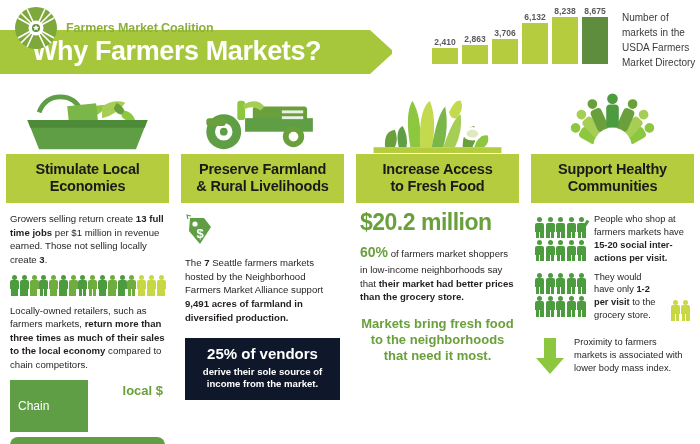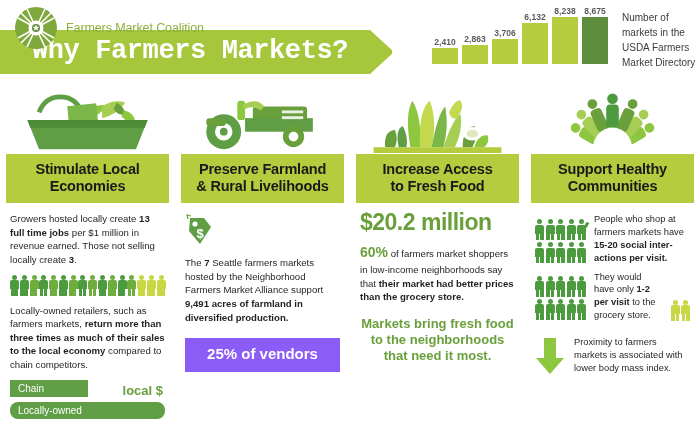--- a/index.html
+++ b/index.html
@@ -11,34 +11,34 @@
     position:relative;
   }
   
   .header { position:relative; height:92px; }
   .brand-row {
     position:absolute; left:14px; top:6px;
     display:flex; align-items:center; gap:8px; z-index:5;
   }
   .logo { width:44px; height:44px; position:relative; }
   .brand-name {
-    font-size:12.5px; font-weight:normal; color:#8cb03c; letter-spacing:-0.1px;
+    font-size:12.5px; font-weight:bold; color:#8cb03c; letter-spacing:-0.1px;
   }
   .title-ribbon {
     position:absolute; left:0; top:30px; width:392px; height:44px;
     background:#a6c63c; z-index:1;
   }
   .ribbon-notch {
     position:absolute; left:370px; top:30px; width:24px; height:44px;
     background:#ffffff; z-index:2;
     clip-path:polygon(0 0, 100% 0, 100% 100%, 0 100%, 100% 50%);
   }
   .page-title {
     position:absolute; left:32px; top:36px; z-index:3;
-    font-size:27px; font-weight:bold; color:#ffffff; letter-spacing:-0.4px;font-family:Liberation Mono, monospace;
+    font-size:27px; font-weight:bold; color:#ffffff; letter-spacing:-0.4px;
   }
   
   .chart-wrap { position:absolute; left:432px; top:6px; z-index:4; display:flex; gap:10px; }
   .chart { position:relative; height:78px; width:180px; }
   .bars { display:flex; align-items:flex-end; gap:4px; height:58px; }
   .bar-col { width:26px; display:flex; flex-direction:column; align-items:center; justify-content:flex-end; height:58px; }
   .bar-val { font-size:8.5px; font-weight:bold; color:#58595b; margin-bottom:1px; white-space:nowrap; }
   .bar { width:26px; background:#b5cc3e; }
   .bar.hl { background:#5f8d3e; }
   .years { display:flex; gap:4px; margin-top:2px; }
@@ -61,39 +61,39 @@
   .people-row { display:flex; gap:1.5px; margin-top:8px; }
   .ppl { width:9px; height:20px; position:relative; }
   .ppl i { position:absolute; background:currentColor; display:block; }
   .ppl .h { width:5px; height:5px; border-radius:50%; left:2px; top:0; }
   .ppl .b { width:9px; height:9px; left:0; top:5.5px; border-radius:2px 2px 0 0; }
   .ppl .l1 { width:3.5px; height:7px; left:0.5px; top:14px; }
   .ppl .l2 { width:3.5px; height:7px; right:0.5px; top:14px; }
   .dk { color:#4d9b3f; } .md { color:#6fae3e; } .lt { color:#c8d844; }
   
   .cmp { margin-top:8px; position:relative; }
-  .cmp-bar { background:#5f9e45; color:#fff; font-size:10px; padding:3px 8px; margin-bottom:5px; }
+  .cmp-bar { background:#5f9e45; color:#fff; font-size:12px; padding:19px 8px; margin-bottom:5px; }
   .cmp-bar.short { width:50%; }
   .cmp-bar.long { width:100%;border-radius:8px; }
   .local-lbl { position:absolute; right:2px; top:3px; font-size:13px; font-weight:bold; color:#6aa03c; }
   
   .tag-row { display:flex; gap:8px; margin-top:10px; align-items:flex-start; }
   .tag-icon { width:30px; height:34px; flex:0 0 30px; position:relative; }
   
   .callout {
-    background:#8b5cf6; color:#ffffff; text-align:center;
+    background:#0f172a; color:#ffffff; text-align:center;
     padding:8px 6px 9px; margin-top:14px;
   }
   .callout .big { font-size:15px; font-weight:bold; line-height:1.1; }
   .callout .sml { font-size:9.6px; font-weight:bold; line-height:1.3; margin-top:3px; }
   
   .bigstat { font-size:23px; font-weight:bold; color:#6aa03c; line-height:1; margin-top:8px; letter-spacing:-0.5px; }
   .closing { font-size:13px; font-weight:bold; color:#6aa03c; line-height:1.25; margin-top:12px;text-align:center; }
   
-  .p-block { display:flex; gap:8px; margin-top:10px; align-items:center; }
+  .p-block { display:flex; gap:8px; margin-top:10px; align-items:flex-start; }
   .p-grid { flex:0 0 auto; }
   .p-txt { font-size:9.3px; line-height:1.38; }
   .arrow-row { display:flex; gap:9px; margin-top:14px; align-items:flex-start; }
   .down-arrow { width:30px; height:40px; flex:0 0 30px; }
 </style>
 </head>
 <body>
 
 <div class="header">
   <div class="title-ribbon"></div>
@@ -166,21 +166,21 @@
         <path d="M18 28 h124 l-12 30 h-100z" fill="#5f9e45"></path>
         <path d="M18 28 h124 l-3 8 h-118z" fill="#4d8b38"></path>
       </svg>
     </div>
     <div class="col-head">
       <span>Stimulate Local</span><br>
       <span>Economies</span>
     </div>
 
     <div class="body-txt">
-      <span>Growers hosted locally create </span><b>13 full time jobs</b><span> per $1 million in revenue earned. Those not selling locally create </span><b>3</b><span>.</span>
+      <span>Growers selling return create </span><b>13 full time jobs</b><span> per $1 million in revenue earned. Those not selling locally create </span><b>3</b><span>.</span>
     </div>
 
     <div class="people-row">
       <span class="ppl dk">
           <i class="h"></i>
           <i class="b"></i>
           <i class="l1"></i>
           <i class="l2"></i>
         </span>
       <span class="ppl dk">
@@ -318,20 +318,21 @@
         </svg>
       </span>
     </div>
 
     <div class="body-txt">
       <span>The </span><b>7</b><span> Seattle farmers markets hosted by the Neighborhood Farmers Market Alliance support </span><b>9,491 acres of farmland in diversified production.</b>
     </div>
 
     <div class="callout">
       <div class="big">25% of vendors</div>
+      <div class="sml">derive their sole source of income from the market.</div>
     </div>
   </div>
 
   <div class="col">
     <div class="col-art">
       <svg viewBox="0 0 160 62" width="155" height="62">
         <path d="M52 56 q-6 -34 2 -48 q10 16 8 48z" fill="#8dc63f"></path>
         <path d="M62 56 q-2 -38 10 -48 q8 20 2 48z" fill="#c3d94e"></path>
         <path d="M74 56 q6 -34 14 -42 q4 22 -2 42z" fill="#7ab648"></path>
         <path d="M86 56 q10 -30 18 -34 q2 18 -6 34z" fill="#a6ce55"></path>

